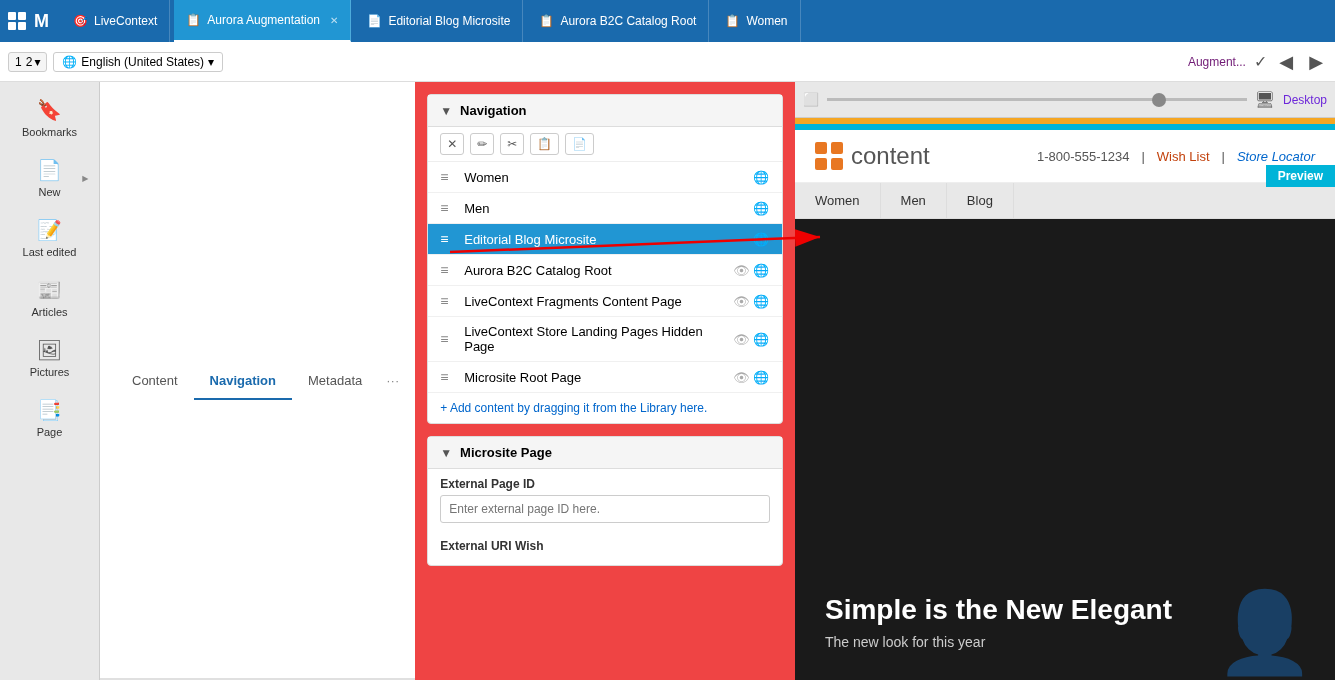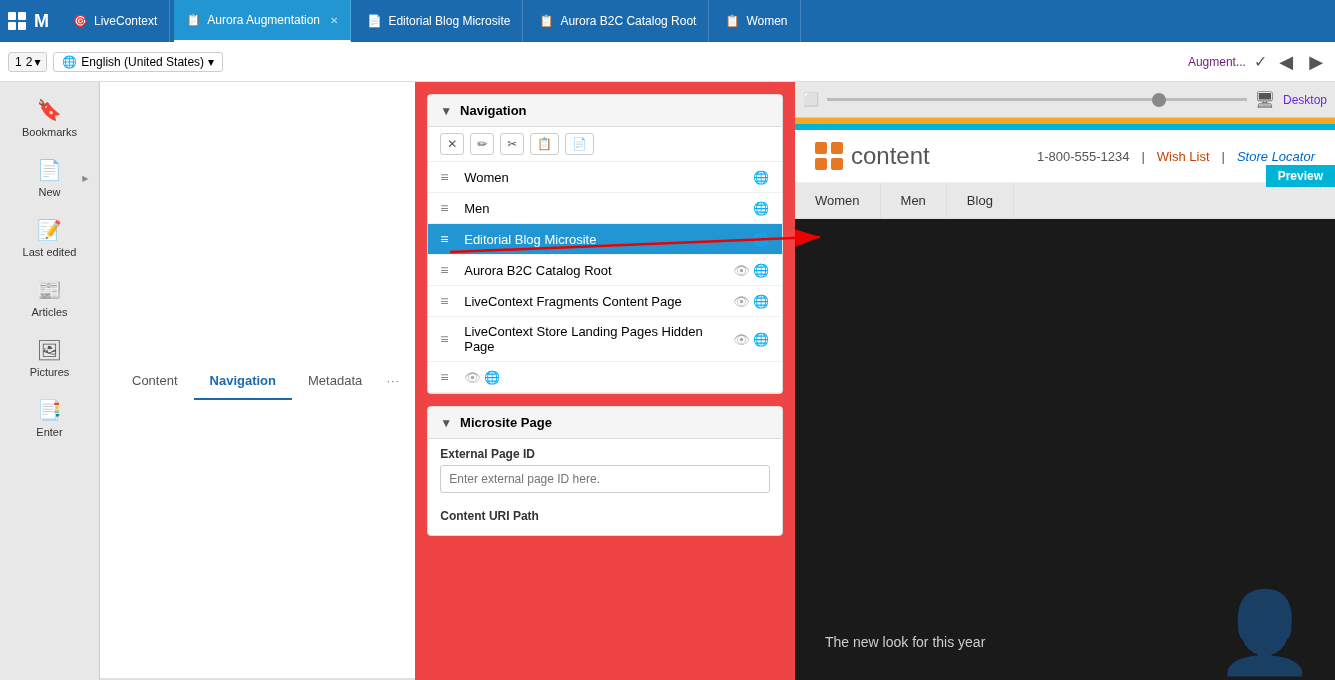--- a/index.html
+++ b/index.html
@@ -255,21 +255,21 @@
     <div class="sidebar-item">
       <span class="sidebar-icon">📰</span>
       <span>Articles</span>
     </div>
     <div class="sidebar-item">
       <span class="sidebar-icon">🖼</span>
       <span>Pictures</span>
     </div>
     <div class="sidebar-item">
       <span class="sidebar-icon">📑</span>
-      <span>Enter</span>
+      <span>Page</span>
     </div>
   </div>
 
   <div class="content-area">
 
     <div class="tab-bar">
       <div class="content-tab">
         <span>Content</span>
       </div>
       <div class="content-tab active">
@@ -336,38 +336,42 @@
         <div class="nav-item">
           <span class="nav-item-icon">≡</span>
           <span class="nav-item-label">LiveContext Store Landing Pages Hidden Page</span>
           <div class="nav-item-actions">
             <span class="eye-icon">👁</span>
             <span class="nav-globe">🌐</span>
           </div>
         </div>
         <div class="nav-item">
           <span class="nav-item-icon">≡</span>
+          <span class="nav-item-label">Microsite Root Page</span>
           <div class="nav-item-actions">
             <span class="eye-icon">👁</span>
             <span class="nav-globe">🌐</span>
           </div>
+        </div>
+        <div class="add-content-row">
+          <span>+ Add content by dragging it from the Library here.</span>
         </div>
       </div>
 
       <div class="enhanced-panel">
         <div class="enhanced-header">
           <span class="collapse-btn">▼</span>
           <span>Microsite Page</span>
         </div>
         <div class="form-group">
           <label class="form-label">External Page ID</label>
           <input class="form-input" type="text" placeholder="Enter external page ID here." style="">
         </div>
         <div class="form-group">
-          <label class="form-label">Content URI Path</label>
+          <label class="form-label">External URI Wish</label>
         </div>
       </div>
     </div>
   </div>
 
   <div class="preview-area" style="position:relative;">
     <div class="preview-toolbar">
       <span class="preview-icon">⬜</span>
       <div class="slider-container">
         <input type="range" class="slider" value="80" min="0" max="100" style="">
@@ -400,20 +404,21 @@
     </div>
 
     <div class="aurora-nav">
       <div class="aurora-nav-item">Women</div>
       <div class="aurora-nav-item">Men</div>
       <div class="aurora-nav-item">Blog</div>
     </div>
 
     <div class="hero-area">
       <div class="hero-figure">👤</div>
+      <h2 class="hero-title">Simple is the New Elegant</h2>
       <p class="hero-subtitle">The new look for this year</p>
     </div>
   </div>
 </div>
 
 <svg style="position:absolute;top:83px;left:120px;width:900px;height:260px;pointer-events:none;z-index:200;overflow:visible;">
 
   <defs>
     <marker id="arrowhead" markerWidth="10" markerHeight="7" refX="10" refY="3.5" orient="auto">
       <polygon points="0 0, 10 3.5, 0 7" fill="#e00"></polygon>

